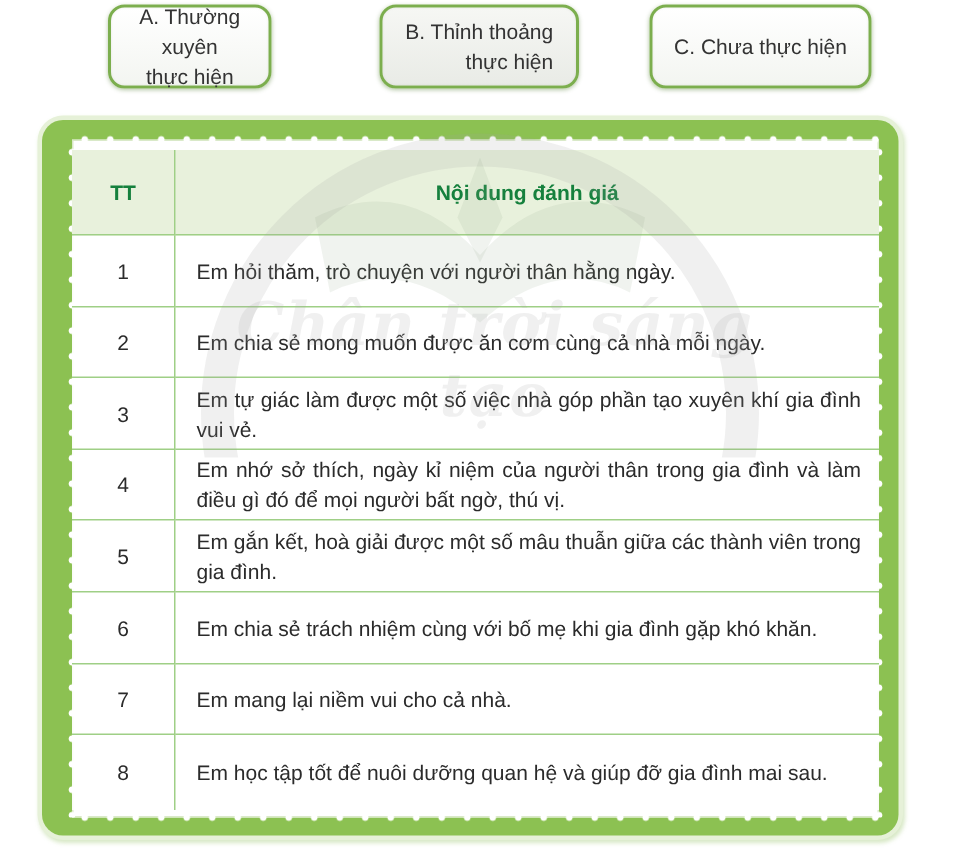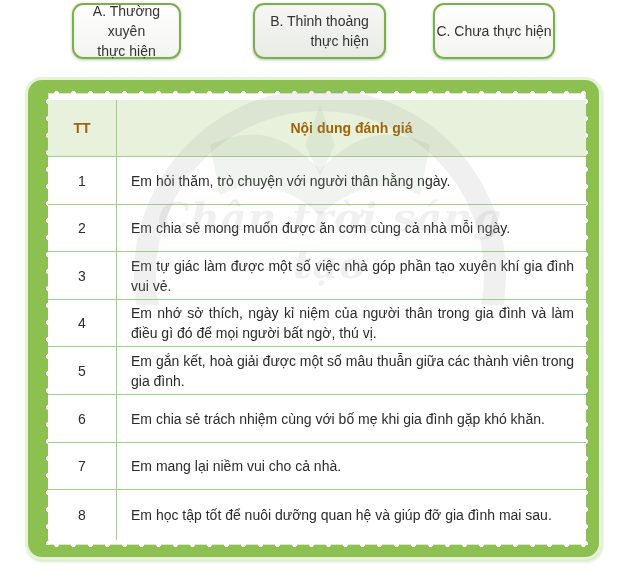--- a/index.html
+++ b/index.html
@@ -52,34 +52,34 @@
     }
     table {
       position: absolute; left: 48px; top: 100px; width: 538px;
       border-collapse: collapse; z-index: 2; font-size: 14px;
     }
     th, td { border: 1px solid #9fcf86; padding: 0; }
     tr > :first-child { border-left: none; }
     tr > :last-child { border-right: none; }
     thead tr > th { border-top: none; }
     tbody tr:last-child > td { border-bottom: none; }
-    th { background: #e8f1dc; height: 56px; font-weight: bold; font-size: 14px; color: #a16207; }
+    th { background: #e8f1dc; height: 56px; font-weight: bold; font-size: 14px; color: #15803d; }
     td { height: 46px; background: rgba(255,255,255,0.85); }
     td.num { width: 68px; text-align: center; }
     th.num { width: 68px; }
     td.txt { padding: 0 12px 0 14px; line-height: 20px; text-align: justify; margin-left: 48px; }
   </style>
 </head>
 <body>
 
 <div class="opt a" style="left:72px;width:109px;">A. Thường xuyên
 thực hiện</div>
 <div class="opt b" style="left:253px;width:133px;text-align:right;">B. Thỉnh thoảng
 thực hiện</div>
-<div class="opt c" style="left:433px;width:122px;">C. Chưa thực hiện</div>
+<div class="opt c" style="left:433px;width:148px;">C. Chưa thực hiện</div>
 
 <div class="frame"></div>
 <div class="panel"></div>
 <div class="perf top"></div>
 <div class="perf bottom"></div>
 <div class="perf left"></div>
 <div class="perf right"></div>
 
 <svg class="watermark" viewBox="0 0 400 230">
   <circle cx="200" cy="200" r="175" fill="none" stroke="rgba(160,160,160,0.16)" stroke-width="22"></circle>

